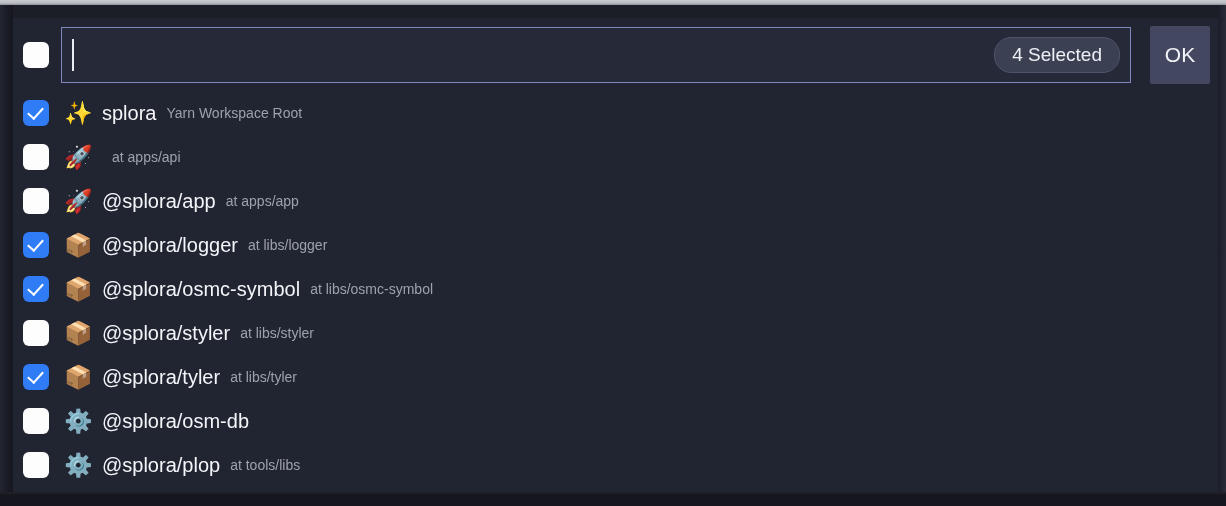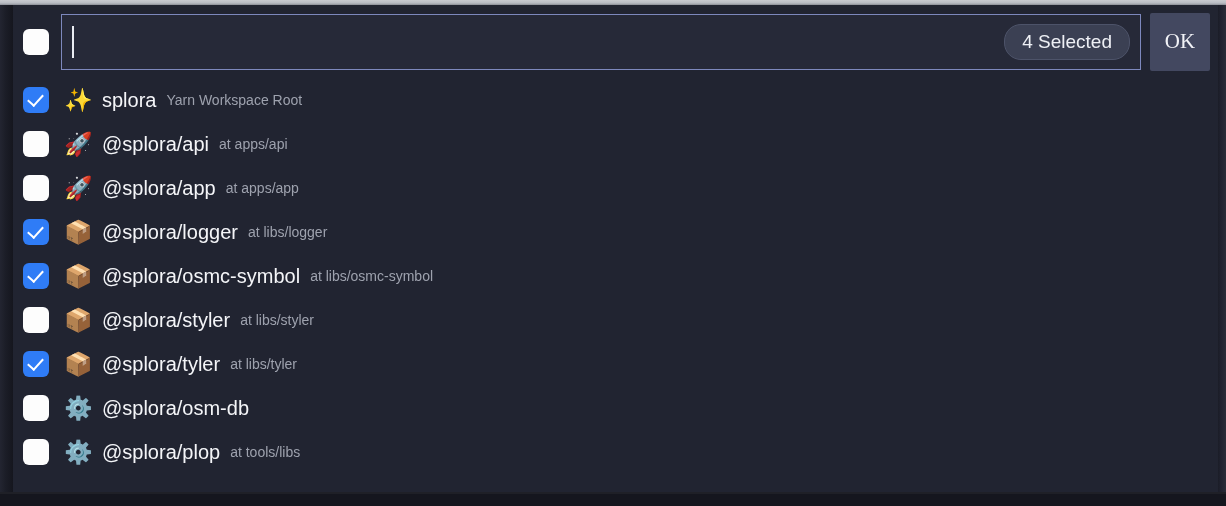--- a/index.html
+++ b/index.html
@@ -56,21 +56,21 @@
     top: 0; left: 0;
     width: 100%;
     height: 2px;
     background: rgba(255,255,255,0.045);
   }
 
   
   .panel {
     position: absolute;
     left: 13px;
-    top: 5px;
+    top: 18px;
     width: 1205px;
     height: 488px;
     background: #212431;
     box-sizing: border-box;
     overflow: hidden;
   }
 
   
   .header {
     position: relative;
@@ -152,26 +152,26 @@
     color: #eef0f5;
     font-size: 19px;
     white-space: nowrap;
     margin-right: 2px;
   }
 
   .ok-btn {
     flex: 0 0 auto;
     width: 60px;
     height: 58px;
-    margin-left: 9px;
+    margin-left: 19px;
     background: #434860;
     border: 0;
     border-radius: 2px;
     color: #f2f3f7;
-    font-family: Liberation Serif, serif;
+    font-family: Liberation Sans, sans-serif;
     font-size: 21px;
     cursor: pointer;
   }
 
   
   .list {
     position: relative;
     padding-left: 10px;
   }
   .row {
@@ -228,21 +228,20 @@
     <div class="list">
         <div class="row">
           <div class="cb on"></div>
           <span class="emoji">✨</span>
           <span class="name">splora</span>
           <span class="loc">Yarn Workspace Root</span>
         </div>
         <div class="row">
           <div class="cb off"></div>
           <span class="emoji">🚀</span>
-          <span class="name">@splora/api</span>
           <span class="loc">at apps/api</span>
         </div>
         <div class="row">
           <div class="cb off"></div>
           <span class="emoji">🚀</span>
           <span class="name">@splora/app</span>
           <span class="loc">at apps/app</span>
         </div>
         <div class="row">
           <div class="cb on"></div>

